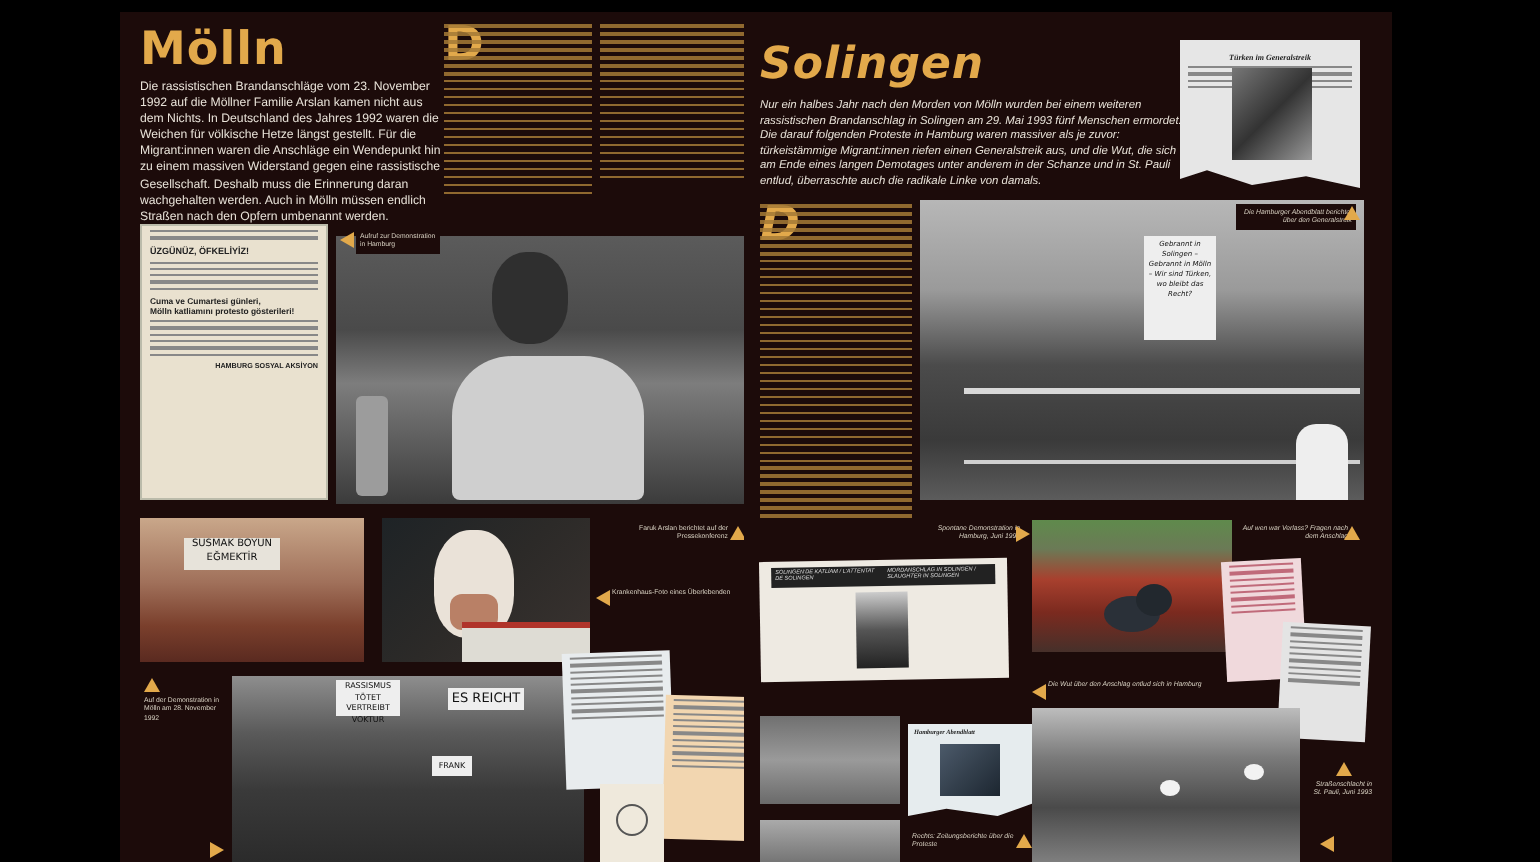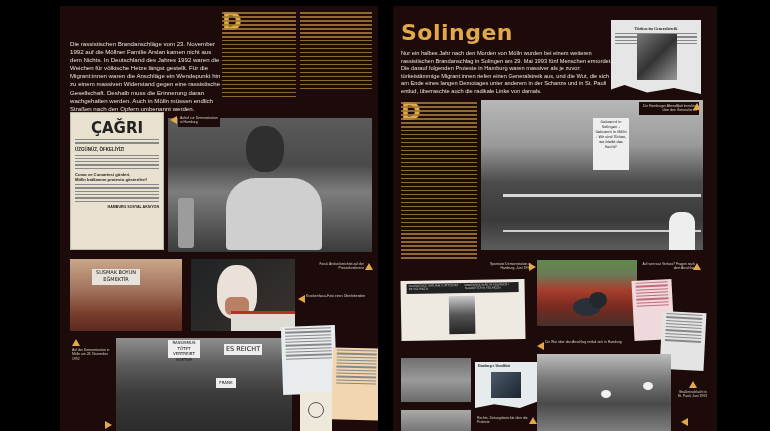--- a/index.html
+++ b/index.html
@@ -1,20 +1,20 @@
 <!DOCTYPE html>
 <html><head>
 <meta charset="utf-8">
 <style>
   * { box-sizing: border-box; margin: 0; padding: 0; }
   html, body { width: 770px; height: 431px; background: #000; overflow: hidden; }
   body { font-family: "Liberation Sans", sans-serif; position: relative; }
   .panel { position: absolute; top: 6px; background: #1c0b0a; height: 425px; overflow: hidden; }
   #p-left { left: 60px; width: 318px; }
-  #p-right { left: 393px; width: 324px; }
+  #p-right { left: 372px; width: 324px; font-style: italic; }
   .title { position: absolute; color: #e2a94b; font-weight: bold; font-family: "DejaVu Sans", sans-serif; letter-spacing: 0.5px; }
   .intro { position: absolute; color: #e8e2d8; font-size: 6.1px; line-height: 8.1px; }
   .col { position: absolute; color: #c9963f; font-size: 3px; line-height: 4px; text-align: justify; overflow: hidden; }
   .col .dropcap { float: left; font-size: 24px; line-height: 20px; font-weight: bold; color: #e2a94b; margin-right: 2px; font-family: "DejaVu Sans", sans-serif; }
   .col .lines { display: block; }
   .line { height: 1.6px; background: #a47a36; margin: 0 0 2.4px 0; opacity: .85; }
   .photo { position: absolute; overflow: hidden; }
   .bw { background: linear-gradient(135deg, #6a6a6a 0%, #3a3a3a 40%, #8c8c8c 65%, #2a2a2a 100%); }
   .caption { position: absolute; color: #d9d2c3; font-size: 3.4px; line-height: 4.3px; }
   .tri { position: absolute; width: 0; height: 0; }
@@ -22,20 +22,21 @@
   .tri-left { border-top: 4px solid transparent; border-bottom: 4px solid transparent; border-right: 7px solid #e2a94b; }
   .tri-right { border-top: 4px solid transparent; border-bottom: 4px solid transparent; border-left: 7px solid #e2a94b; }
   .paper { position: absolute; background: #ece6d8; color: #222; overflow: hidden; }
   .paper .ln { height: 1.3px; background: #888; margin: 2px 4px; }
   .sign { position: absolute; background: #eee; color: #111; font-weight: normal; text-align: center; font-family: "DejaVu Sans", sans-serif; }
 </style>
 </head>
 <body>
 
 <div id="p-left" class="panel">
+  <div class="title" style="left:10px;top:6px;font-size:23px;">Mölln</div>
   <div class="intro" style="left:10px;top:34px;width:152px;">Die rassistischen Brandanschläge vom 23. November 1992 auf die Möllner Familie Arslan kamen nicht aus dem Nichts. In Deutschland des Jahres 1992 waren die Weichen für völkische Hetze längst gestellt. Für die Migrant:innen waren die Anschläge ein Wendepunkt hin zu einem massiven Widerstand gegen eine rassistische Gesellschaft. Deshalb muss die Erinnerung daran wachgehalten werden. Auch in Mölln müssen endlich Straßen nach den Opfern umbenannt werden.</div>
 
   <div class="col" style="left:162px;top:6px;width:74px;height:100px;">
     <span class="dropcap">D</span>
     <div class="lines">
       <div class="line"></div>
         <div class="line"></div>
         <div class="line"></div>
         <div class="line"></div>
         <div class="line"></div>
@@ -77,21 +78,20 @@
         <div class="line"></div>
       <div class="line"></div>
         <div class="line"></div>
         <div class="line"></div>
         <div class="line"></div>
         <div class="line"></div>
     </div>
   </div>
 
   <div class="paper" style="left:10px;top:106px;width:94px;height:138px;background:#e9e1cf;border:1px solid #bba;">
-    <div style="text-align:center;font-weight:bold;font-size:15px;margin-top:6px;font-family:'DejaVu Sans',sans-serif;">ÇAĞRI</div>
     <div class="ln"></div>
       <div class="ln"></div>
     <div style="font-size:4.5px;font-weight:bold;margin:3px 4px;">ÜZGÜNÜZ, ÖFKELİYİZ!</div>
     <div class="ln"></div>
       <div class="ln"></div>
       <div class="ln"></div>
       <div class="ln"></div>
       <div class="ln"></div>
     <div style="font-size:4.2px;font-weight:bold;margin:3px 4px 0;">Cuma ve Cumartesi günleri,</div>
     <div style="font-size:4.2px;font-weight:bold;margin:0 4px 2px;">Mölln katliamını protesto gösterileri!</div>

